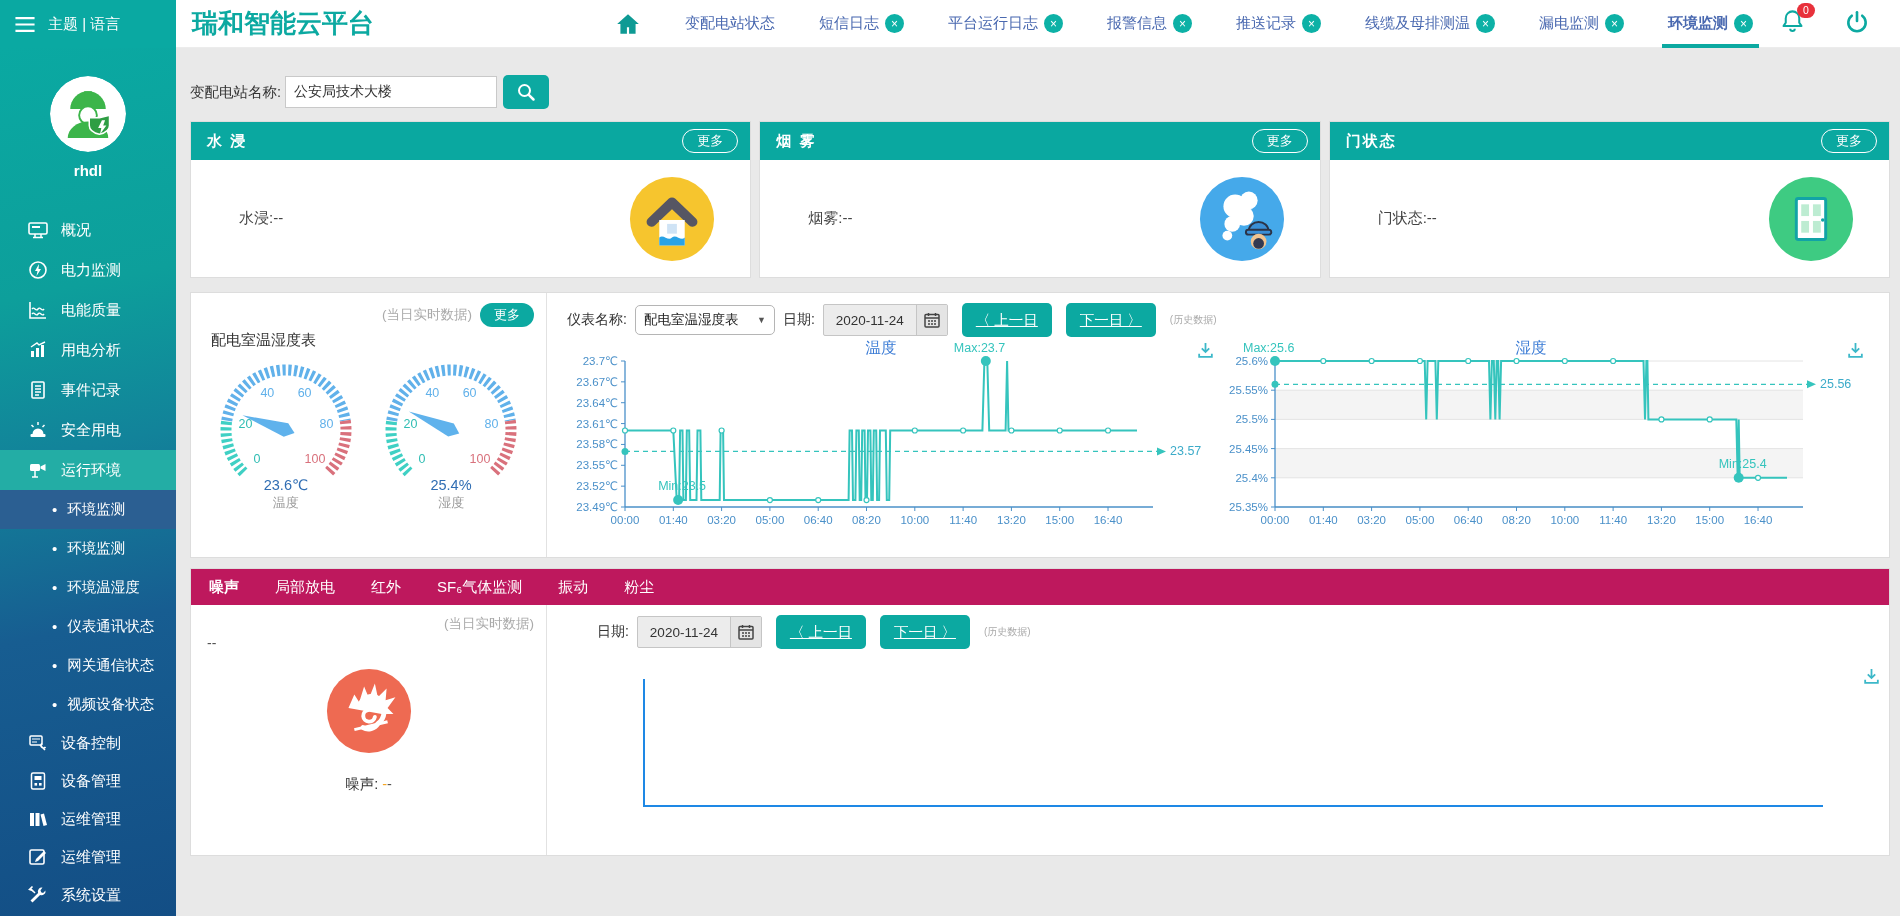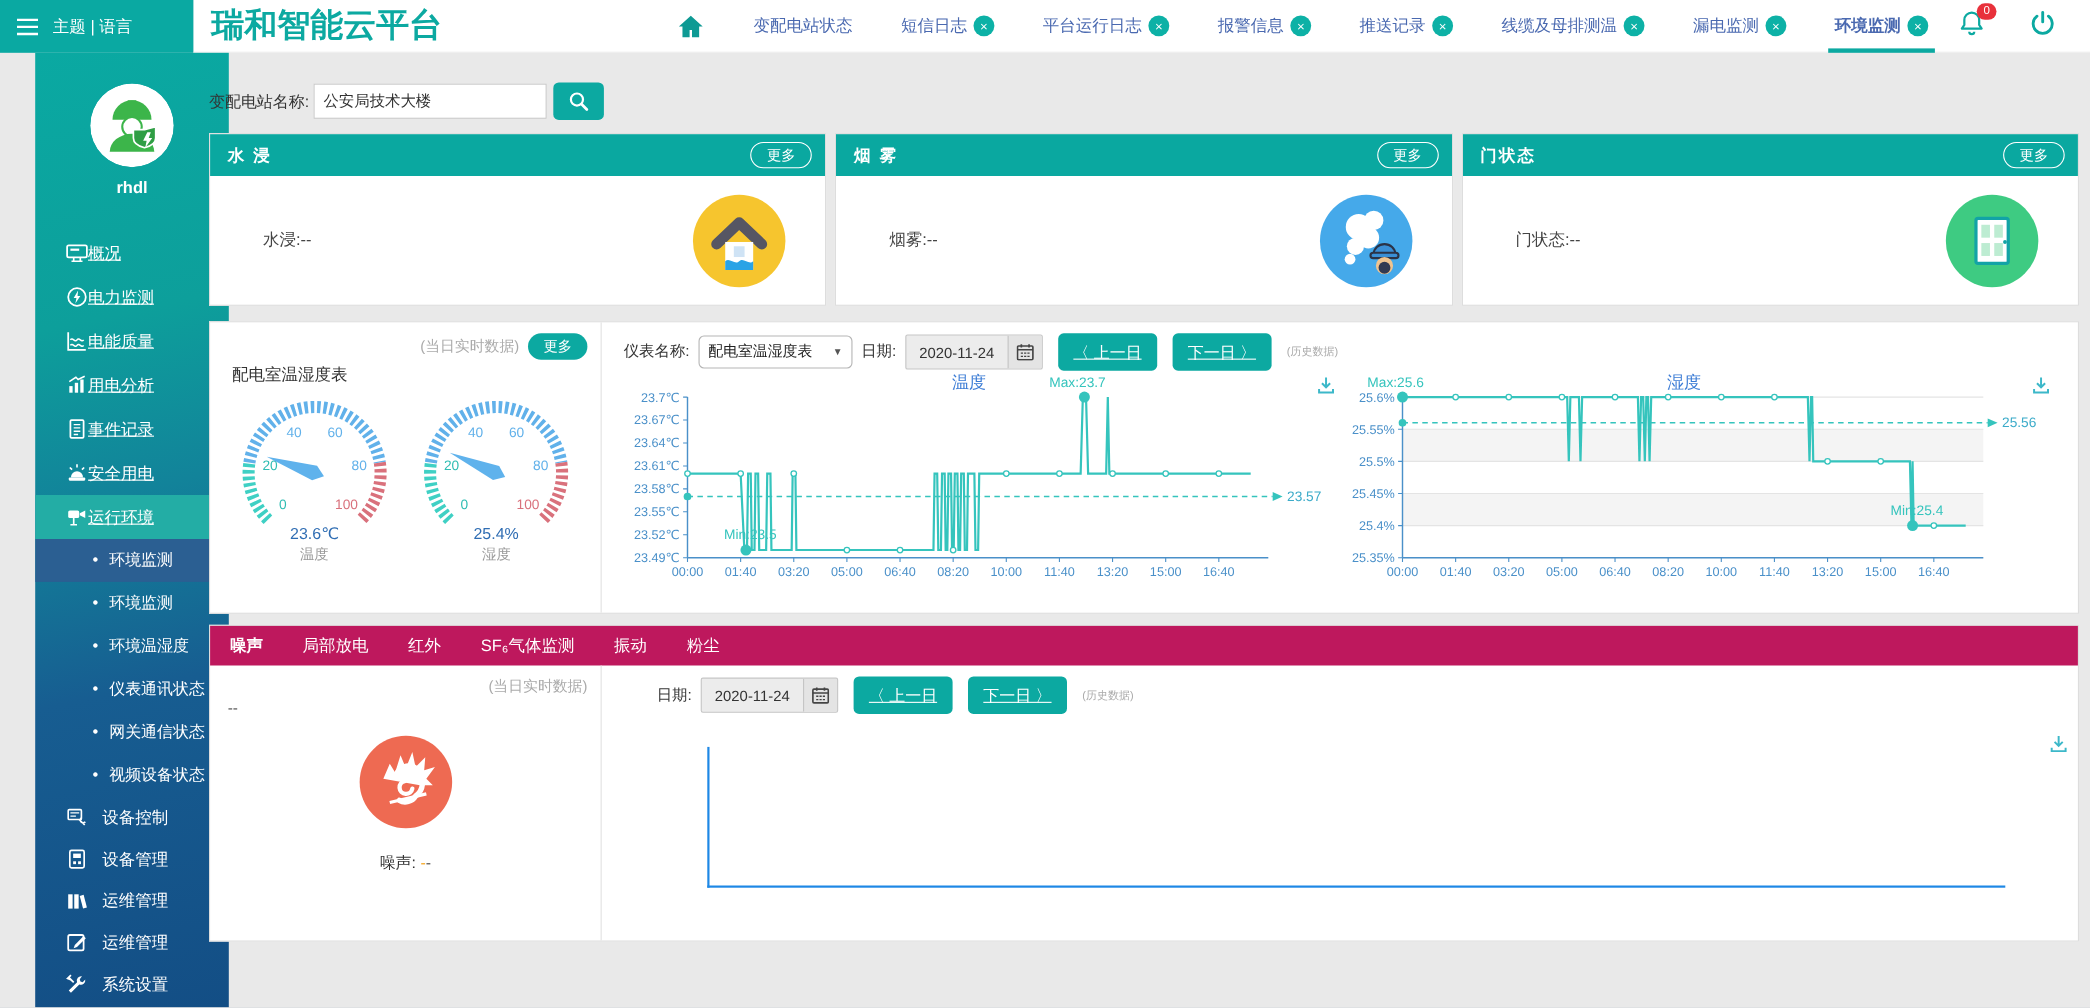--- a/index.html
+++ b/index.html
@@ -2,37 +2,37 @@
 <html><head>
 <meta charset="utf-8">
 <style>
   html,body{margin:0;padding:0;background:#d9dde0;font-family:"Liberation Sans","DejaVu Sans",sans-serif;}
   .app{position:relative;width:1900px;height:916px;background:#e9e9e9;overflow:hidden;}
 
   
   .topbar{display:flex;height:48px;}
   .topbar-left{width:176px;background:#0aa9a2;color:#fff;display:flex;align-items:center;gap:12px;padding-left:14px;box-sizing:border-box;font-size:15px;}
   .topbar-main{flex:1;background:#fff;display:flex;align-items:center;padding:0 30px 0 16px;box-sizing:border-box;border-bottom:1px solid #ececec;}
-  .app-title{color:#0ca9a1;font-size:30px;font-weight:bold;margin:0;white-space:nowrap;}
+  .app-title{color:#0ca9a1;font-size:26px;font-weight:bold;margin:0;white-space:nowrap;}
   .top-nav{display:flex;align-items:center;gap:44px;margin-left:auto;margin-right:20px;height:48px;}
   .nav-item{display:flex;align-items:center;gap:6px;color:#4a69b0;font-size:15px;height:48px;cursor:pointer;position:relative;white-space:nowrap;}
   .nav-item.active .nav-label{font-weight:bold;}
   .nav-item.active::after{content:"";position:absolute;left:-6px;right:-6px;bottom:0;height:4px;background:#0ca9a1;}
   .nav-badge{width:19px;height:19px;border-radius:50%;background:#0db1a6;color:#fff;font-size:12px;display:flex;align-items:center;justify-content:center;line-height:1;}
   .bell{position:relative;margin-left:6px;cursor:pointer;}
   .bell-badge{position:absolute;top:-5px;right:-9px;background:#e8313b;color:#fff;border-radius:9px;font-size:10.5px;min-width:10px;padding:0 4px;height:15px;line-height:15px;text-align:center;}
   .power{margin-left:38px;cursor:pointer;}
 
   
   .sidebar{position:absolute;top:48px;left:0;width:176px;height:868px;color:#fff;overflow:hidden;
-    background:linear-gradient(168deg,#0aa9a2 0%,#0d9f9b 28%,#12839a 46%,#175d91 66%,#134e85 100%);margin-left:32px;}
+    background:linear-gradient(168deg,#0aa9a2 0%,#0d9f9b 28%,#12839a 46%,#175d91 66%,#134e85 100%);}
   .avatar{width:76px;height:76px;border-radius:50%;margin:28px auto 10px;display:block;}
   .username{text-align:center;font-size:15px;font-weight:bold;height:22px;}
   .side-menu{margin-top:26px;}
-  .menu-item{height:40px;display:flex;align-items:center;padding-left:28px;font-size:15px;cursor:pointer;text-decoration:underline;}
+  .menu-item{height:40px;display:flex;align-items:center;gap:13px;padding-left:28px;font-size:15px;cursor:pointer;}
   .menu-item.active{background:#23ada5;}
   .menu-item2{height:38px;display:flex;align-items:center;gap:13px;padding-left:28px;font-size:15px;cursor:pointer;}
   .menu-icon{width:20px;height:20px;display:flex;align-items:center;justify-content:center;}
   .menu-sub{height:39px;display:flex;align-items:center;gap:10px;padding-left:52px;font-size:14.5px;cursor:pointer;}
   .menu-sub.active{background:#2b5f92;}
   .bullet{font-size:15px;}
 
   
   .main{position:absolute;left:176px;top:48px;right:0;bottom:0;padding:27px 10px 0 14px;box-sizing:border-box;}
   .search-row{display:flex;align-items:center;margin-bottom:12px;}

